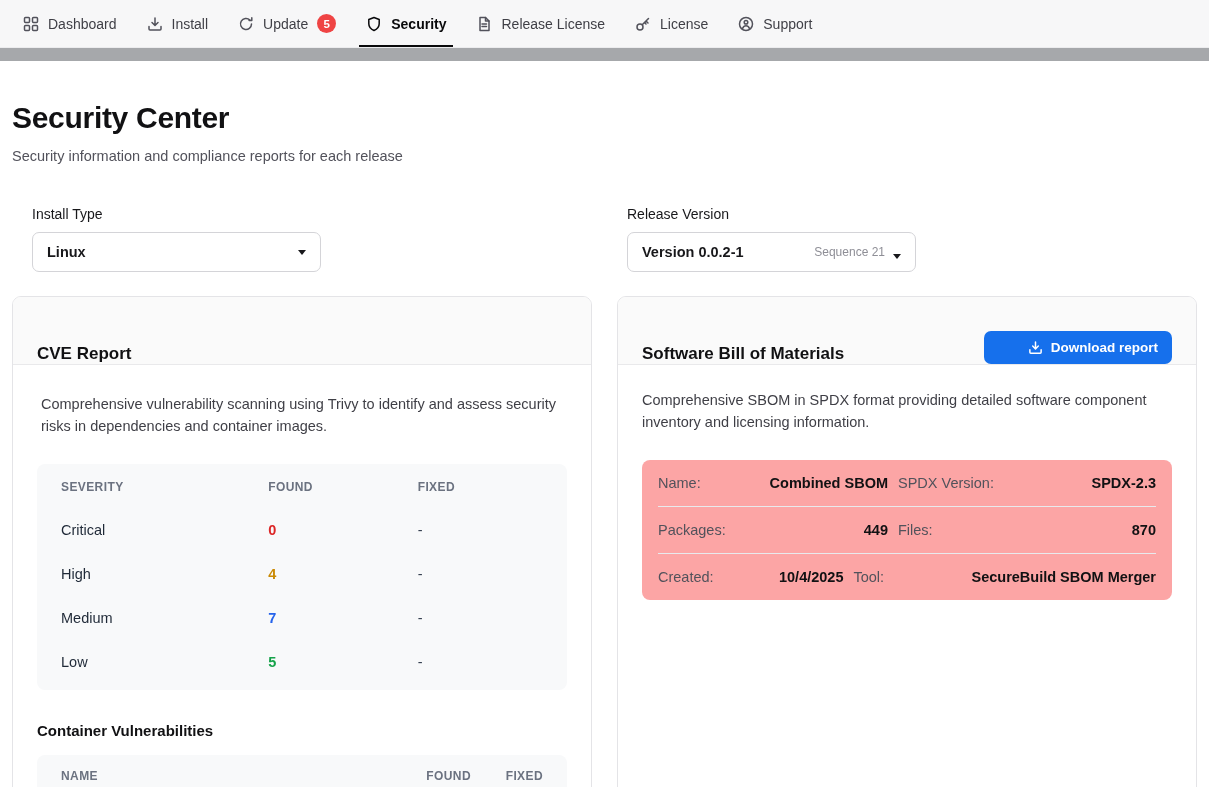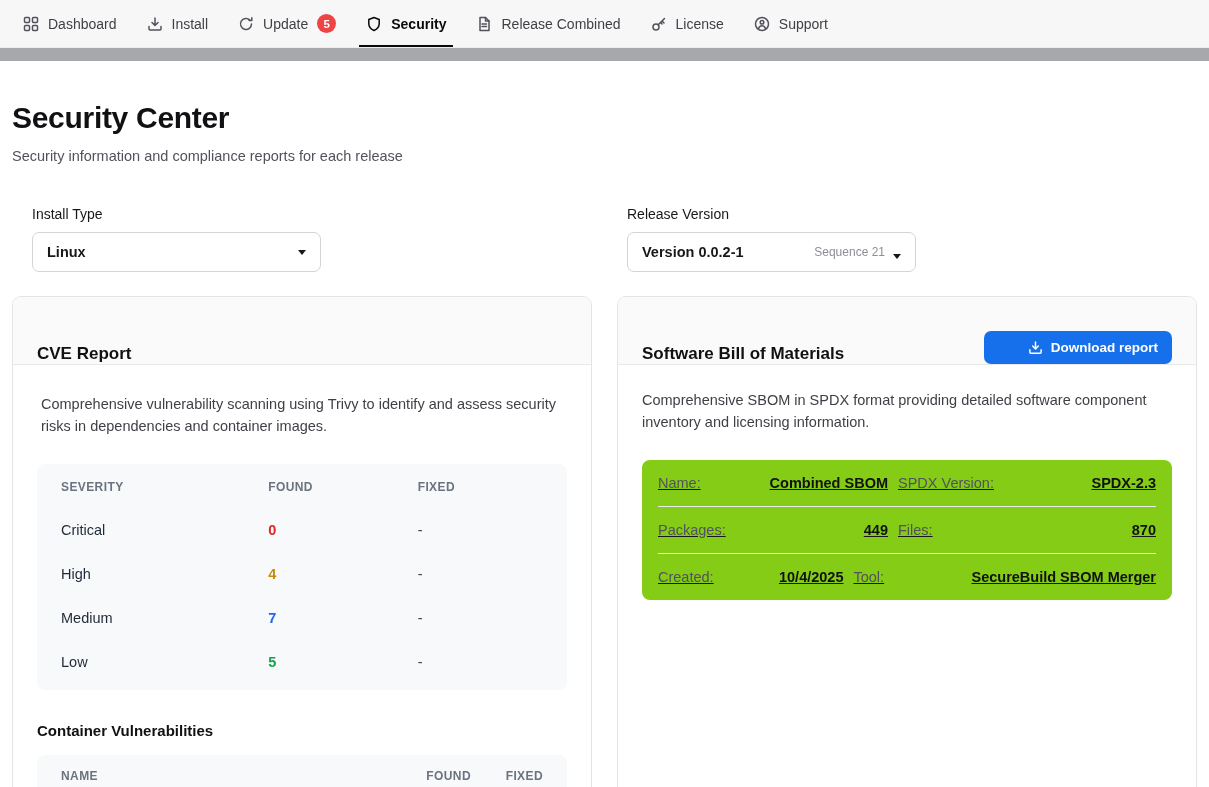--- a/index.html
+++ b/index.html
@@ -106,21 +106,21 @@
   }
   .cv-head .th.r { text-align:right; }
 
   
   .dl-btn {
     display:flex; align-items:center; gap:8px;
     border:none; border-radius:7px; padding:9px 14px;
     color:#fff; font-size:13.5px; font-weight:600; cursor:pointer;
     font-family:"Liberation Sans", sans-serif;
   }
-  .sbom-grid { margin-top:26px; background:#84cc16; border-radius:8px; padding:0 16px;text-decoration:underline; }
+  .sbom-grid { margin-top:26px; background:#fca5a5; border-radius:8px; padding:0 16px; }
   .sbom-row {
     display:grid; grid-template-columns:80px 1fr 108px 1fr; gap:10px;
     padding:15px 0; border-bottom:1px solid #e8eaed; align-items:center;
   }
   .sbom-row:last-child { border-bottom:none; }
   .sbom-label { font-size:14.5px; color:#52525b; }
   .sbom-value { font-size:14.5px; font-weight:700; color:#111113; text-align:right; white-space:nowrap; }
 </style>
 </head>
 <body>
@@ -170,21 +170,21 @@
   </div>
 
   <div class="nav-item">
     <span class="nicon">
       <svg width="16" height="16" viewBox="0 0 16 16" fill="none" stroke="currentColor" stroke-width="1.5" stroke-linecap="round" stroke-linejoin="round">
         <path d="M4 1.5h5.5L13 5v9.5H4z"></path>
           <path d="M9.5 1.5V5H13"></path>
           <path d="M6 8h4.5M6 10.5h4.5"></path>
       </svg>
     </span>
-    <span>Release Combined</span>
+    <span>Release License</span>
   </div>
 
   <div class="nav-item">
     <span class="nicon">
       <svg width="16" height="16" viewBox="0 0 16 16" fill="none" stroke="currentColor" stroke-width="1.5" stroke-linecap="round" stroke-linejoin="round">
         <circle cx="5" cy="11" r="3"></circle>
           <path d="M7.2 8.8L13.5 2.5M11 5l2 2M9.5 6.5l1.5 1.5"></path>
       </svg>
     </span>
     <span>License</span>

